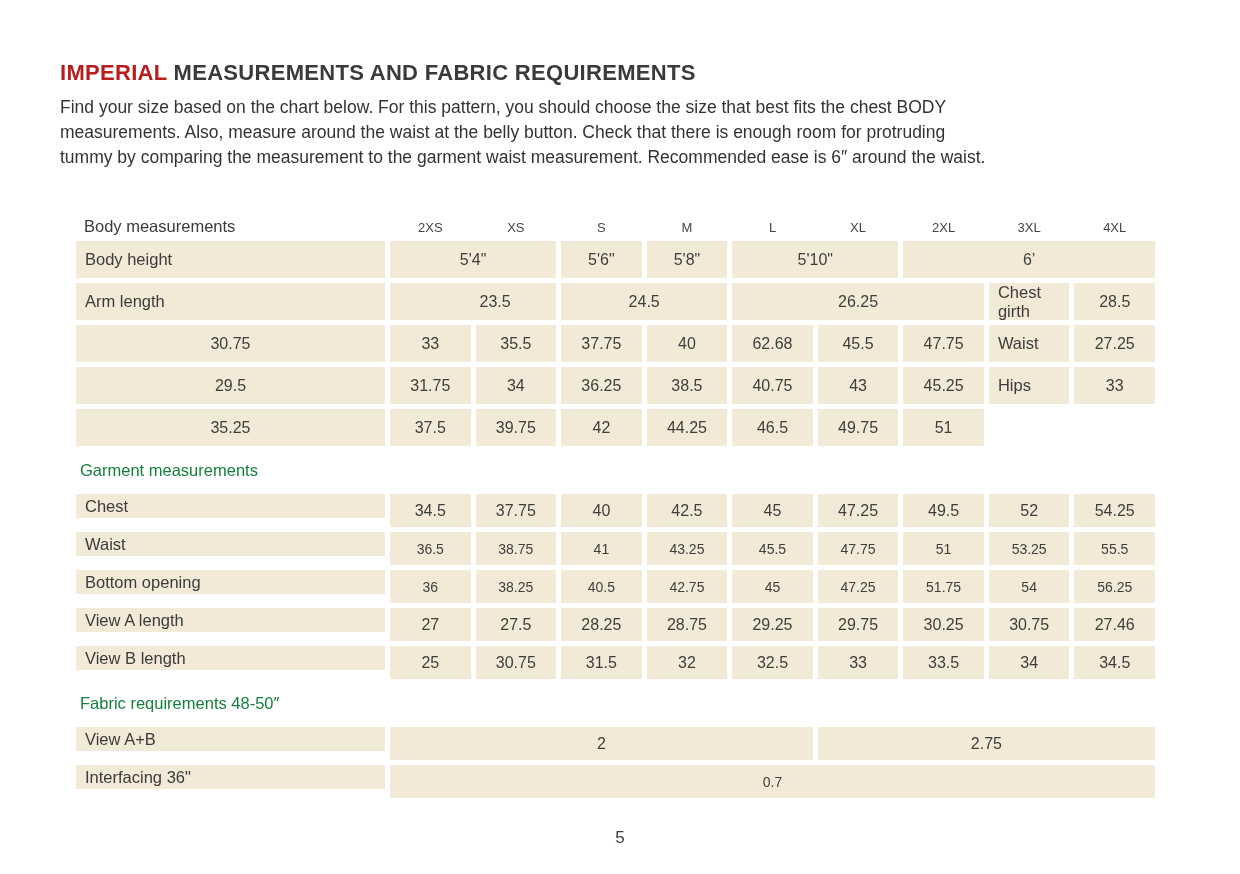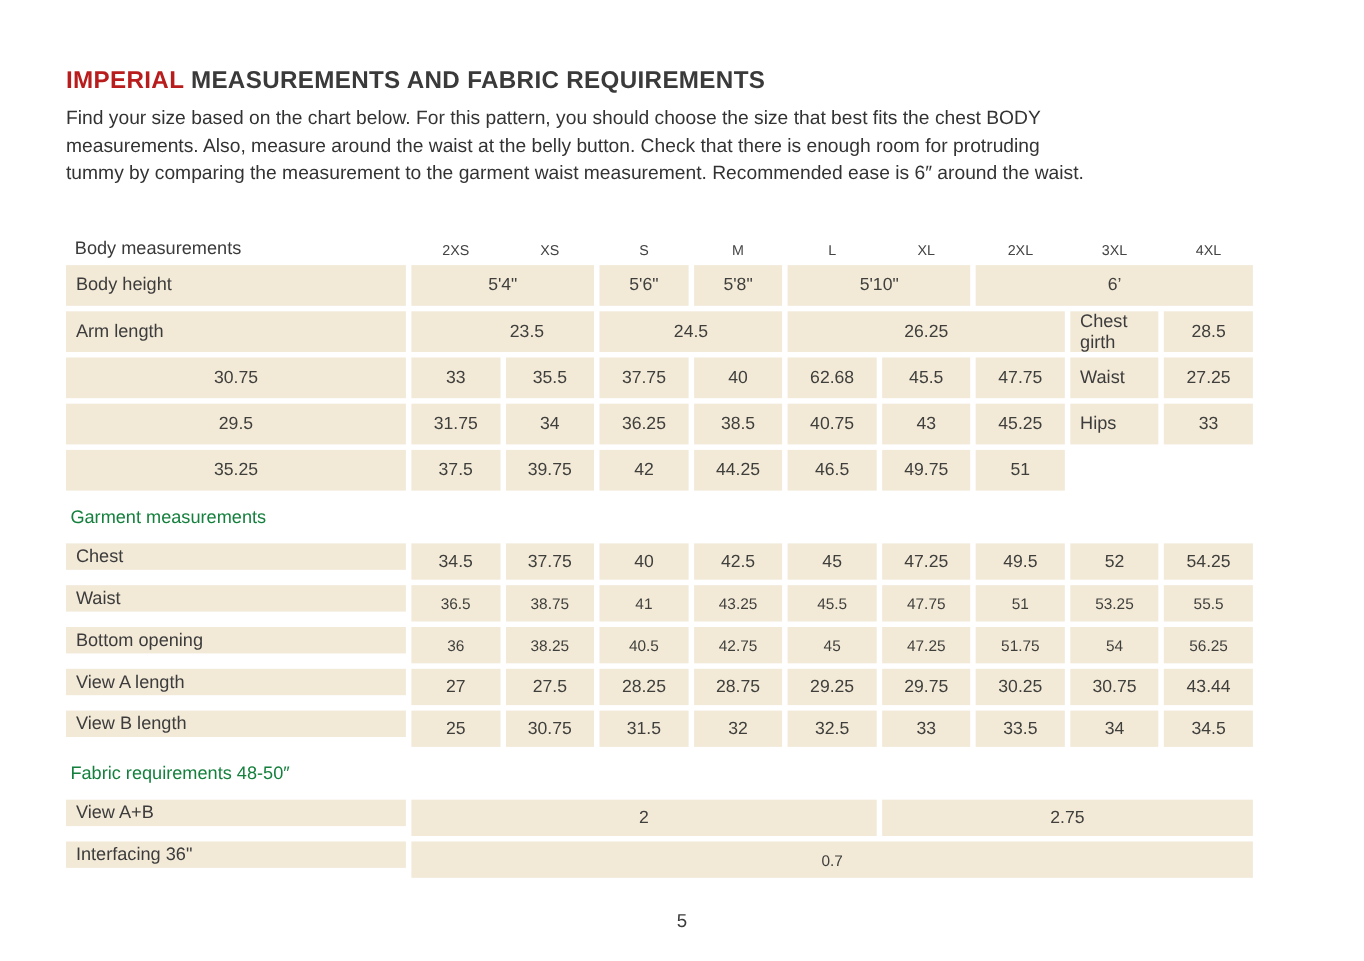--- a/index.html
+++ b/index.html
@@ -10,21 +10,21 @@
   }
   .page { padding: 60px 60px 0 60px; }
 
   .title { font-size: 22px; font-weight: 600; letter-spacing: 0.3px; color: #3a3a3a; margin-bottom: 9px; }
   .title .accent { color: #b91c1c; }
 
   .intro { font-size: 17.5px; line-height: 25px; color: #333333; }
   .intro div { white-space: nowrap; }
 
   .grid {
-    margin-left: 0;
+    margin-left: 16px;
     margin-top: 38px;
     width: 1079px;
     display: grid;
     grid-template-columns: 309px repeat(9, 1fr);
     column-gap: 5px;
     row-gap: 5px;
   }
   .hcell { background: #ffffff; height: 28px; display: flex; align-items: flex-end; }
   .hlabel { font-size: 16.5px; padding-left: 8px; color: #3a3a3a; }
   .hsize  { font-size: 13px; justify-content: center; color: #444444; padding-bottom: 1px; }
@@ -148,21 +148,21 @@
       <div class="cell small">56.25</div>
       <div class="label">View A length</div>
       <div class="cell">27</div>
       <div class="cell">27.5</div>
       <div class="cell">28.25</div>
       <div class="cell">28.75</div>
       <div class="cell">29.25</div>
       <div class="cell">29.75</div>
       <div class="cell">30.25</div>
       <div class="cell">30.75</div>
-      <div class="cell">43.44</div>
+      <div class="cell">27.46</div>
       <div class="label">View B length</div>
       <div class="cell">25</div>
       <div class="cell">30.75</div>
       <div class="cell">31.5</div>
       <div class="cell">32</div>
       <div class="cell">32.5</div>
       <div class="cell">33</div>
       <div class="cell">33.5</div>
       <div class="cell">34</div>
       <div class="cell">34.5</div>

